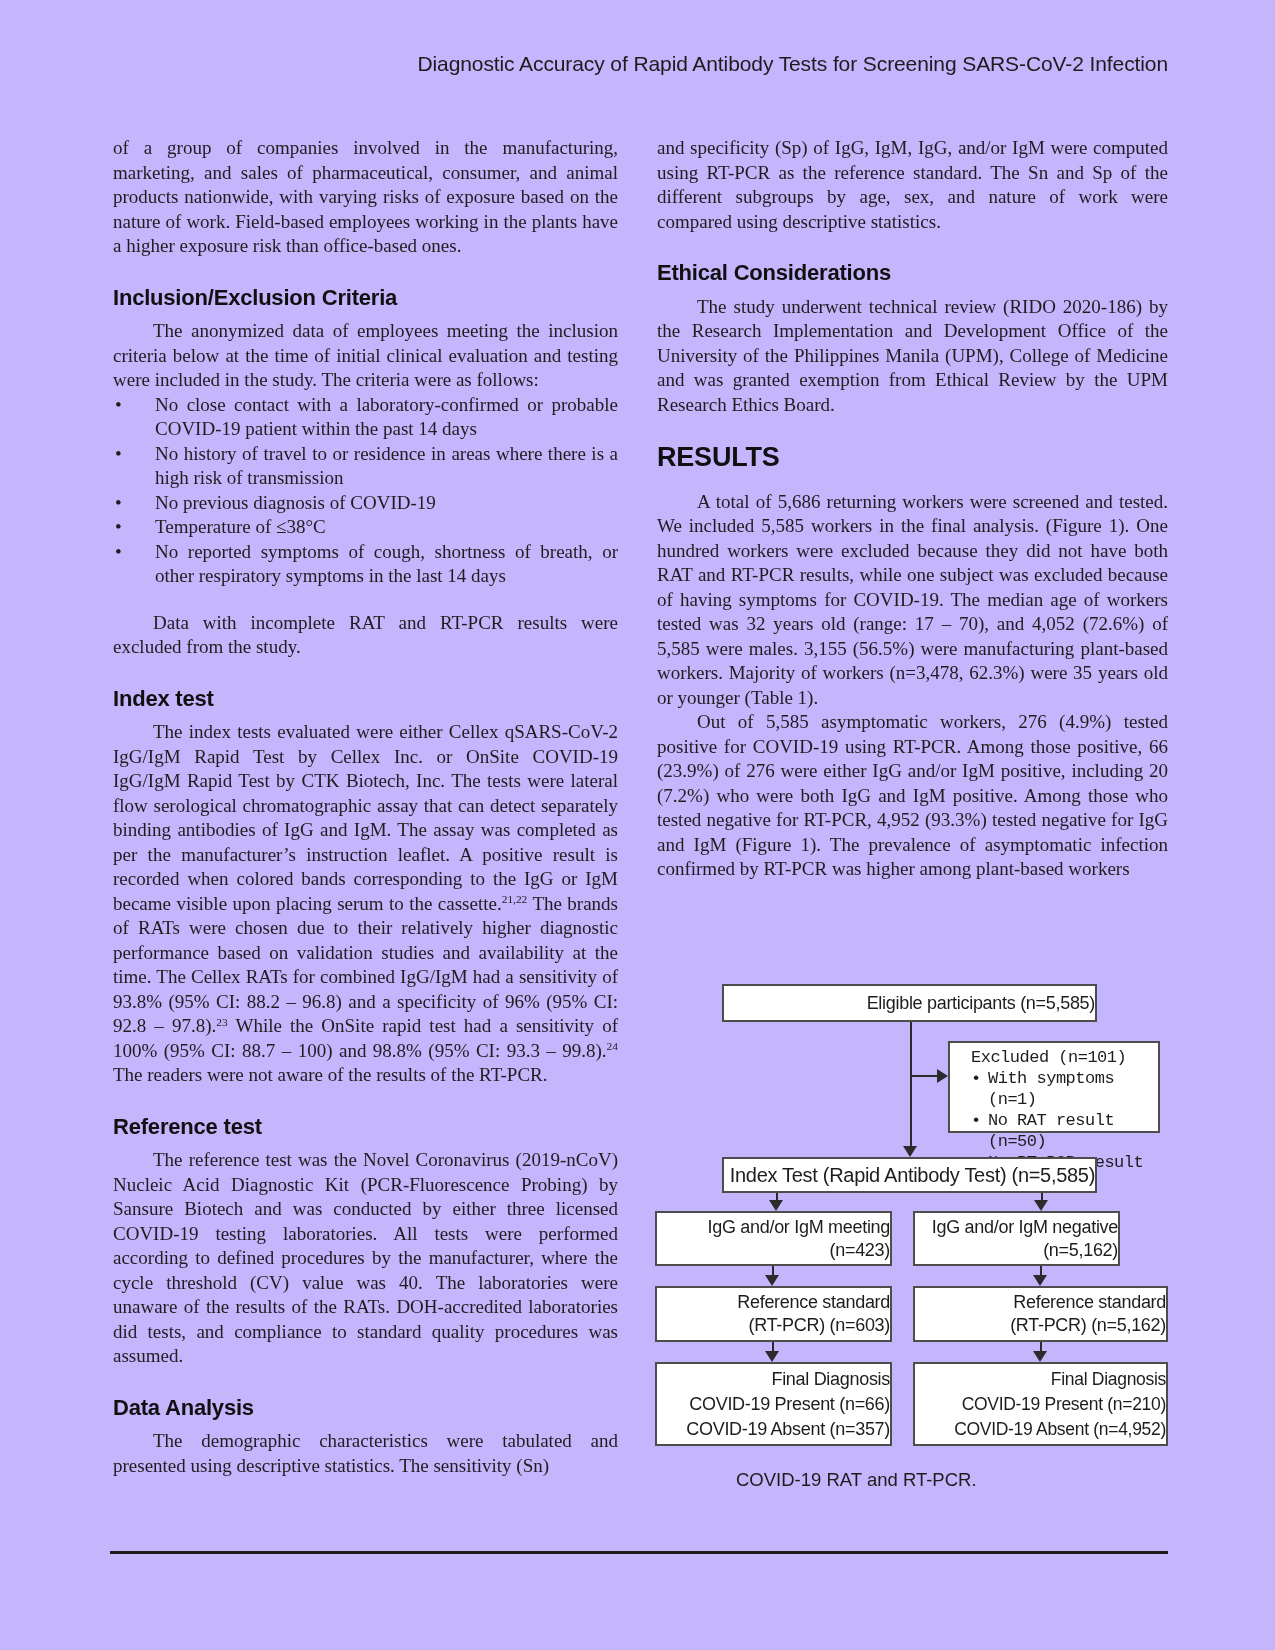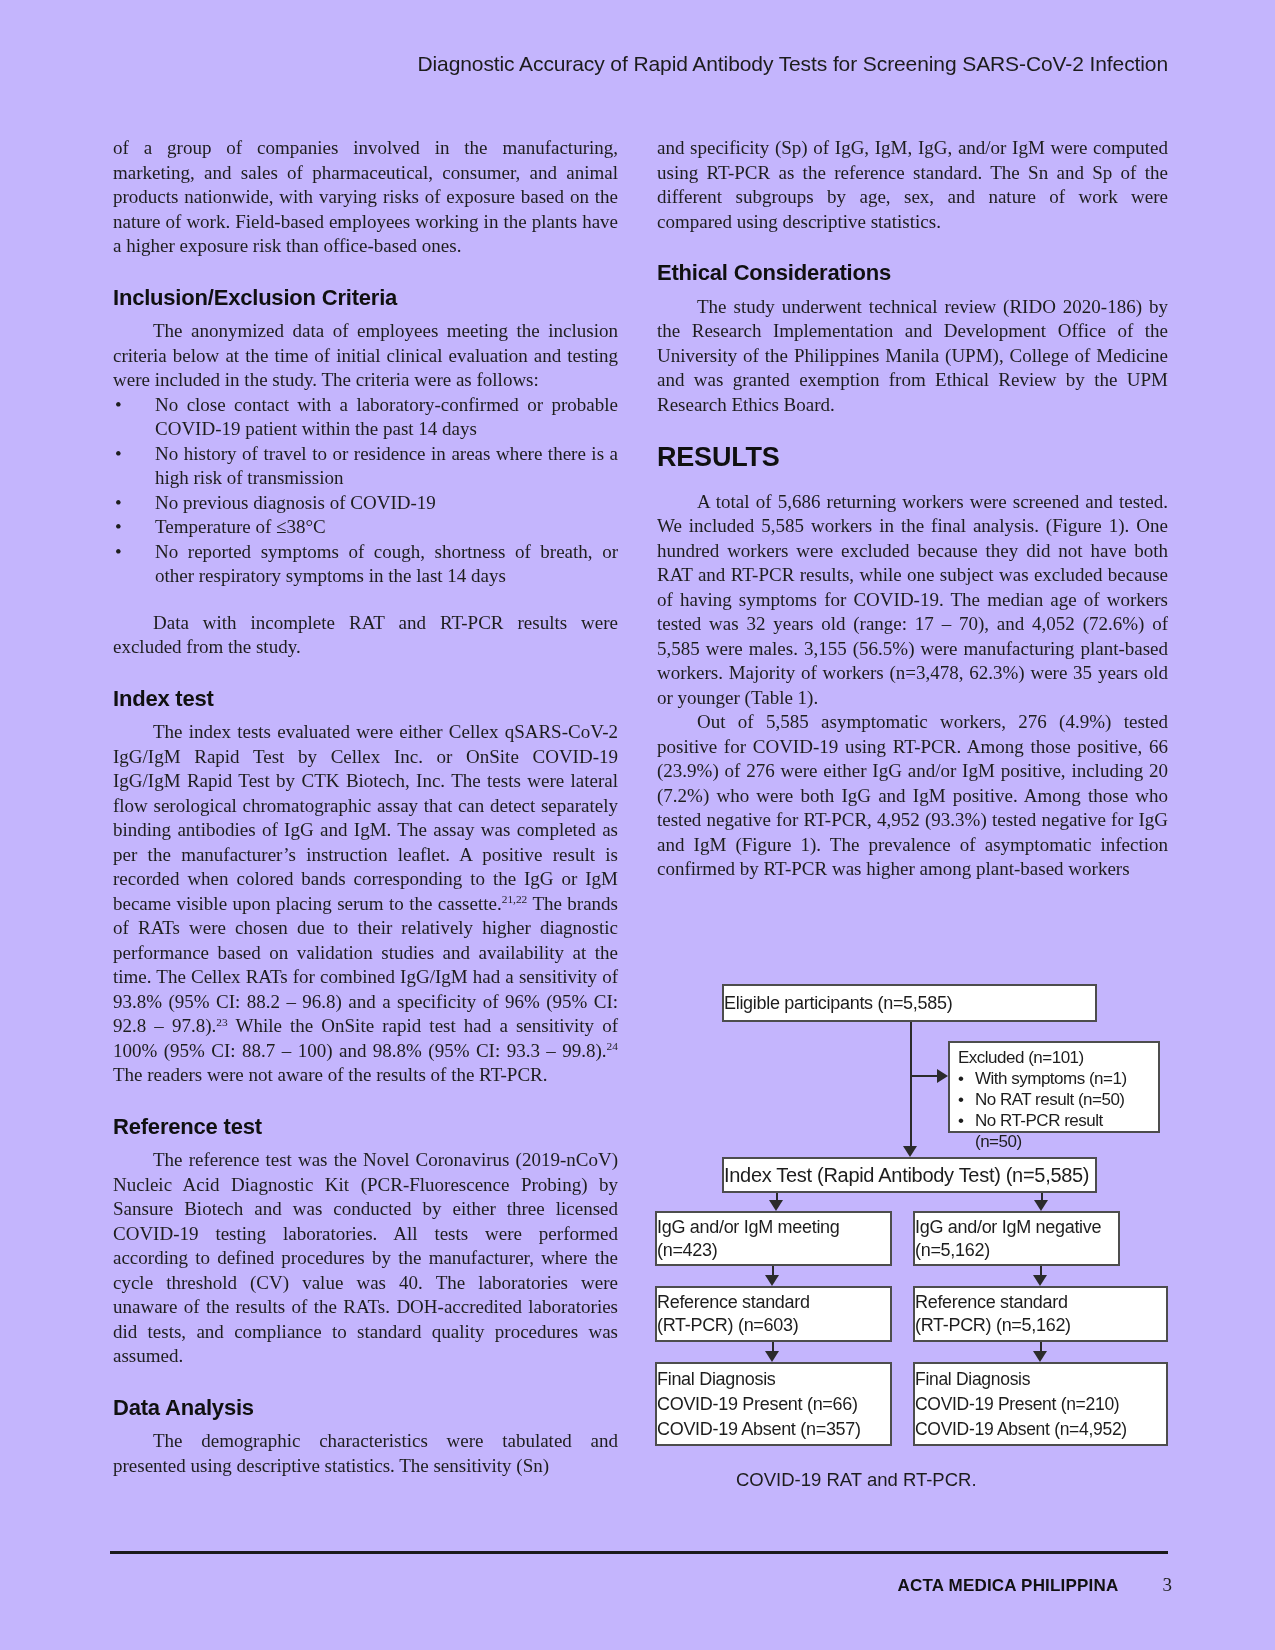--- a/index.html
+++ b/index.html
@@ -67,35 +67,35 @@
     height: 482px;
     font-family: "Liberation Sans", sans-serif;
     color: #1d1d1d;
   }
   .fbox {
     position: absolute;
     border: 2px solid #4d4d4d;
     background: #ffffff;
     display: flex;
     flex-direction: column;
-    align-items: flex-start;
+    align-items: flex-end;
     justify-content: center;
     text-align: center;
     font-size: 18px;
     line-height: 23px;
     letter-spacing: -0.3px;
   }
   .fbox-eligible { left: 67px; top: 9px;  width: 375px; height: 38px; }
   .fbox-index    { left: 67px; top: 182px; width: 375px; height: 36px; font-size: 20px; }
   .fbox-excluded {
     left: 293px; top: 66px; width: 212px; height: 92px;
     align-items: flex-start; text-align: left;
     justify-content: flex-start;
-    padding: 4px 5px 4px 8px;
-    font-size: 17px; line-height: 21px; letter-spacing: -0.5px;
+    padding: 4px 5px 4px 21px;
+    font-size: 17px; line-height: 21px; letter-spacing: -0.5px; font-family: Liberation Mono, monospace;
   }
   .fbox-excluded ul { list-style: none; margin: 0; padding: 0; }
   .fbox-excluded li { display: flex; }
   .fbox-excluded .marker { width: 17px; flex: 0 0 17px; text-align: left; }
   .fbox-pos   { left: 0;     top: 236px; width: 237px; height: 55px; }
   .fbox-neg   { left: 258px; top: 236px; width: 207px; height: 55px; }
   .fbox-refl  { left: 0;     top: 311px; width: 237px; height: 56px; }
   .fbox-refr  { left: 258px; top: 311px; width: 255px; height: 56px; }
   .fbox-finl  { left: 0;     top: 387px; width: 237px; height: 84px; line-height: 25px; }
   .fbox-finr  { left: 258px; top: 387px; width: 255px; height: 84px; line-height: 25px; font-size: 17.5px; }
@@ -291,18 +291,14 @@
       <span>COVID-19 Present (n=210)</span>
       <span>COVID-19 Absent (n=4,952)</span>
     </div>
   </div>
 
   <div class="caption">
     <div class="line2">COVID-19 RAT and RT-PCR.</div>
   </div>
 
   <div class="footer-rule"></div>
-  <div class="footer">
-    <span class="journal">ACTA MEDICA PHILIPPINA</span>
-    <span class="pagenum">3</span>
-  </div>
 
 </div>
 
 </body></html>

